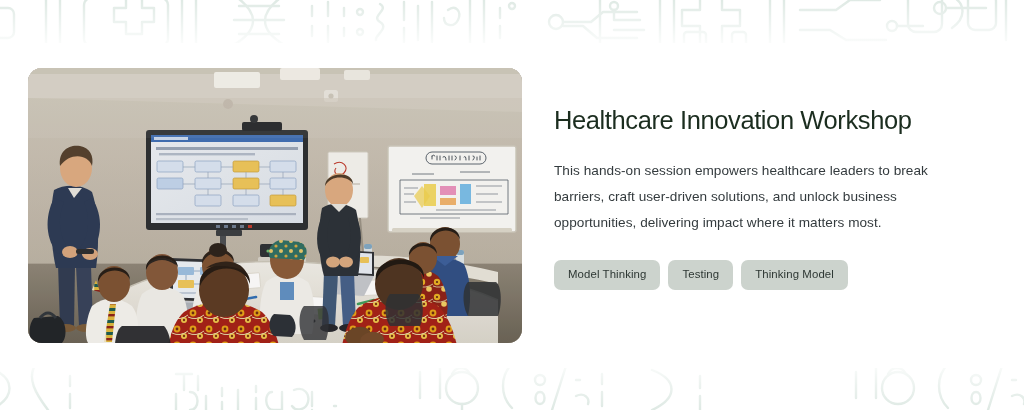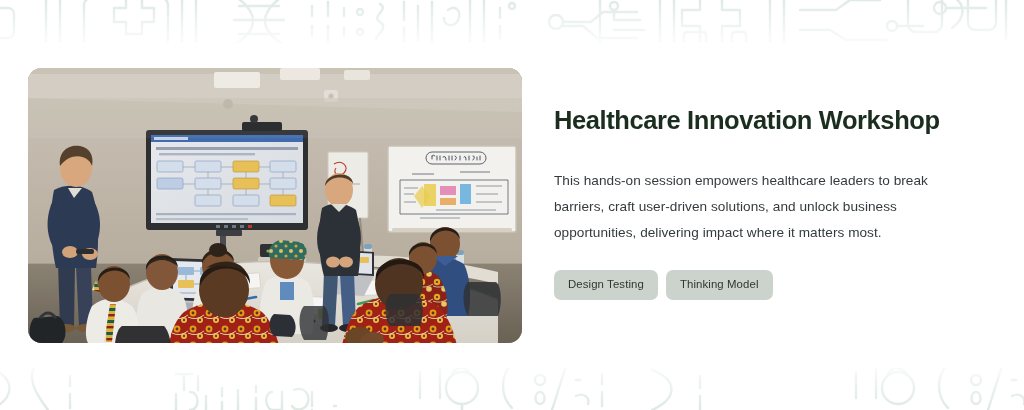--- a/index.html
+++ b/index.html
@@ -72,29 +72,29 @@
   
   .content {
     position: absolute;
     left: 548px;
     top: 62px;
     width: 440px;
   }
 
   .title {
     font-size: 25.5px;
-    font-weight: 700;
+    font-weight: 400;
     color: #1b2d1f;
     letter-spacing: -0.4px;
     line-height: 1.18;
     white-space: nowrap;
   }
 
   .desc {
-    margin-top: 33px;
+    margin-top: 23px;
     font-size: 13.6px;
     line-height: 26px;
     color: #343b3e;
     max-width: 424px;
     letter-spacing: 0.05px;
   }
 
   .tags {
     margin-top: 24px;
     display: flex;
@@ -562,18 +562,19 @@
 
       <rect x="0" y="0" width="494" height="275" fill="#5a4a32" opacity="0.055"></rect>
       <rect x="0" y="0" width="494" height="70" fill="#ffffff" opacity="0.05"></rect>
     </svg>
   </div>
 
   <div class="content">
     <h1 class="title">Healthcare Innovation Workshop</h1>
     <p class="desc">This hands-on session empowers healthcare leaders to break barriers, craft user-driven solutions, and unlock business opportunities, delivering impact where it matters most.</p>
     <div class="tags">
-      <span class="tag">Design Testing</span>
+      <span class="tag">Model Thinking</span>
+      <span class="tag">Testing</span>
       <span class="tag">Thinking Model</span>
     </div>
   </div>
 
 </div>
 
 </body></html>

